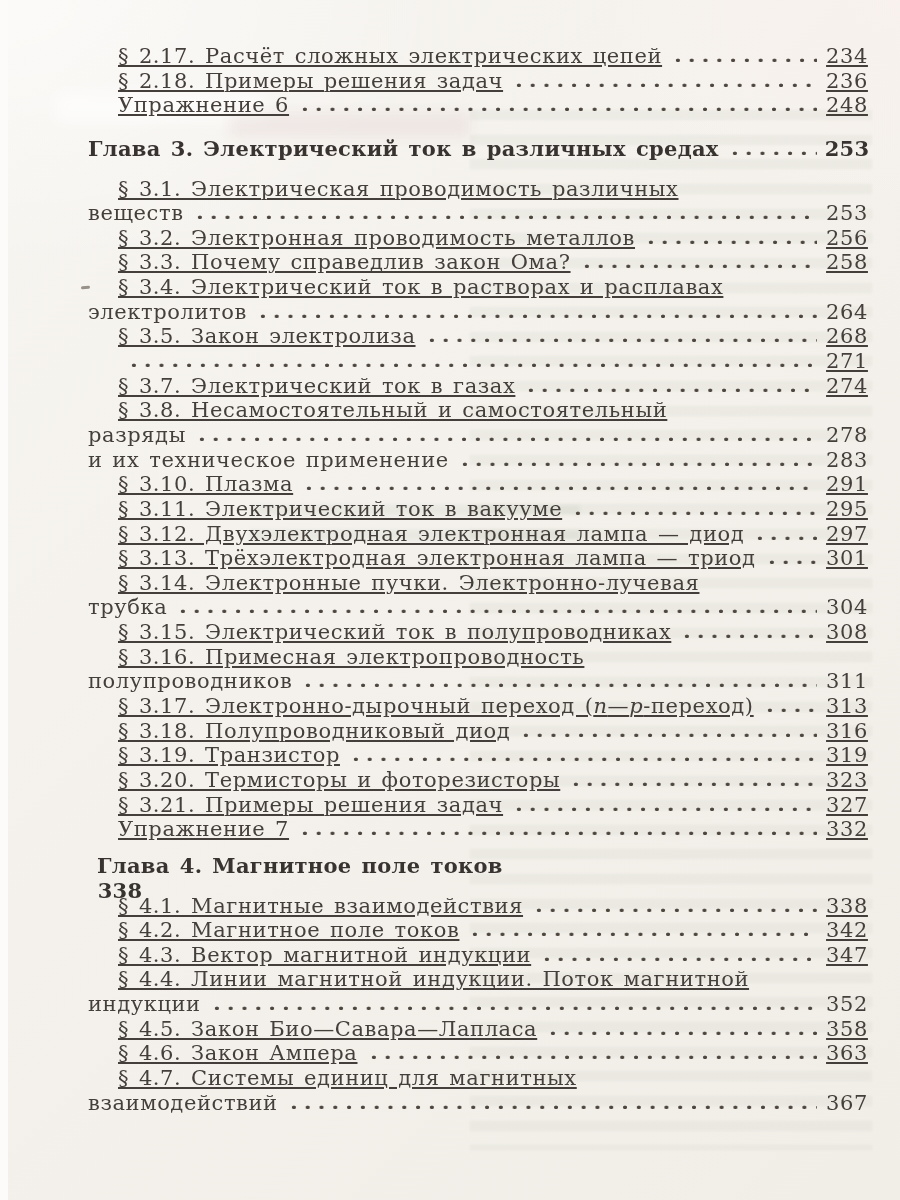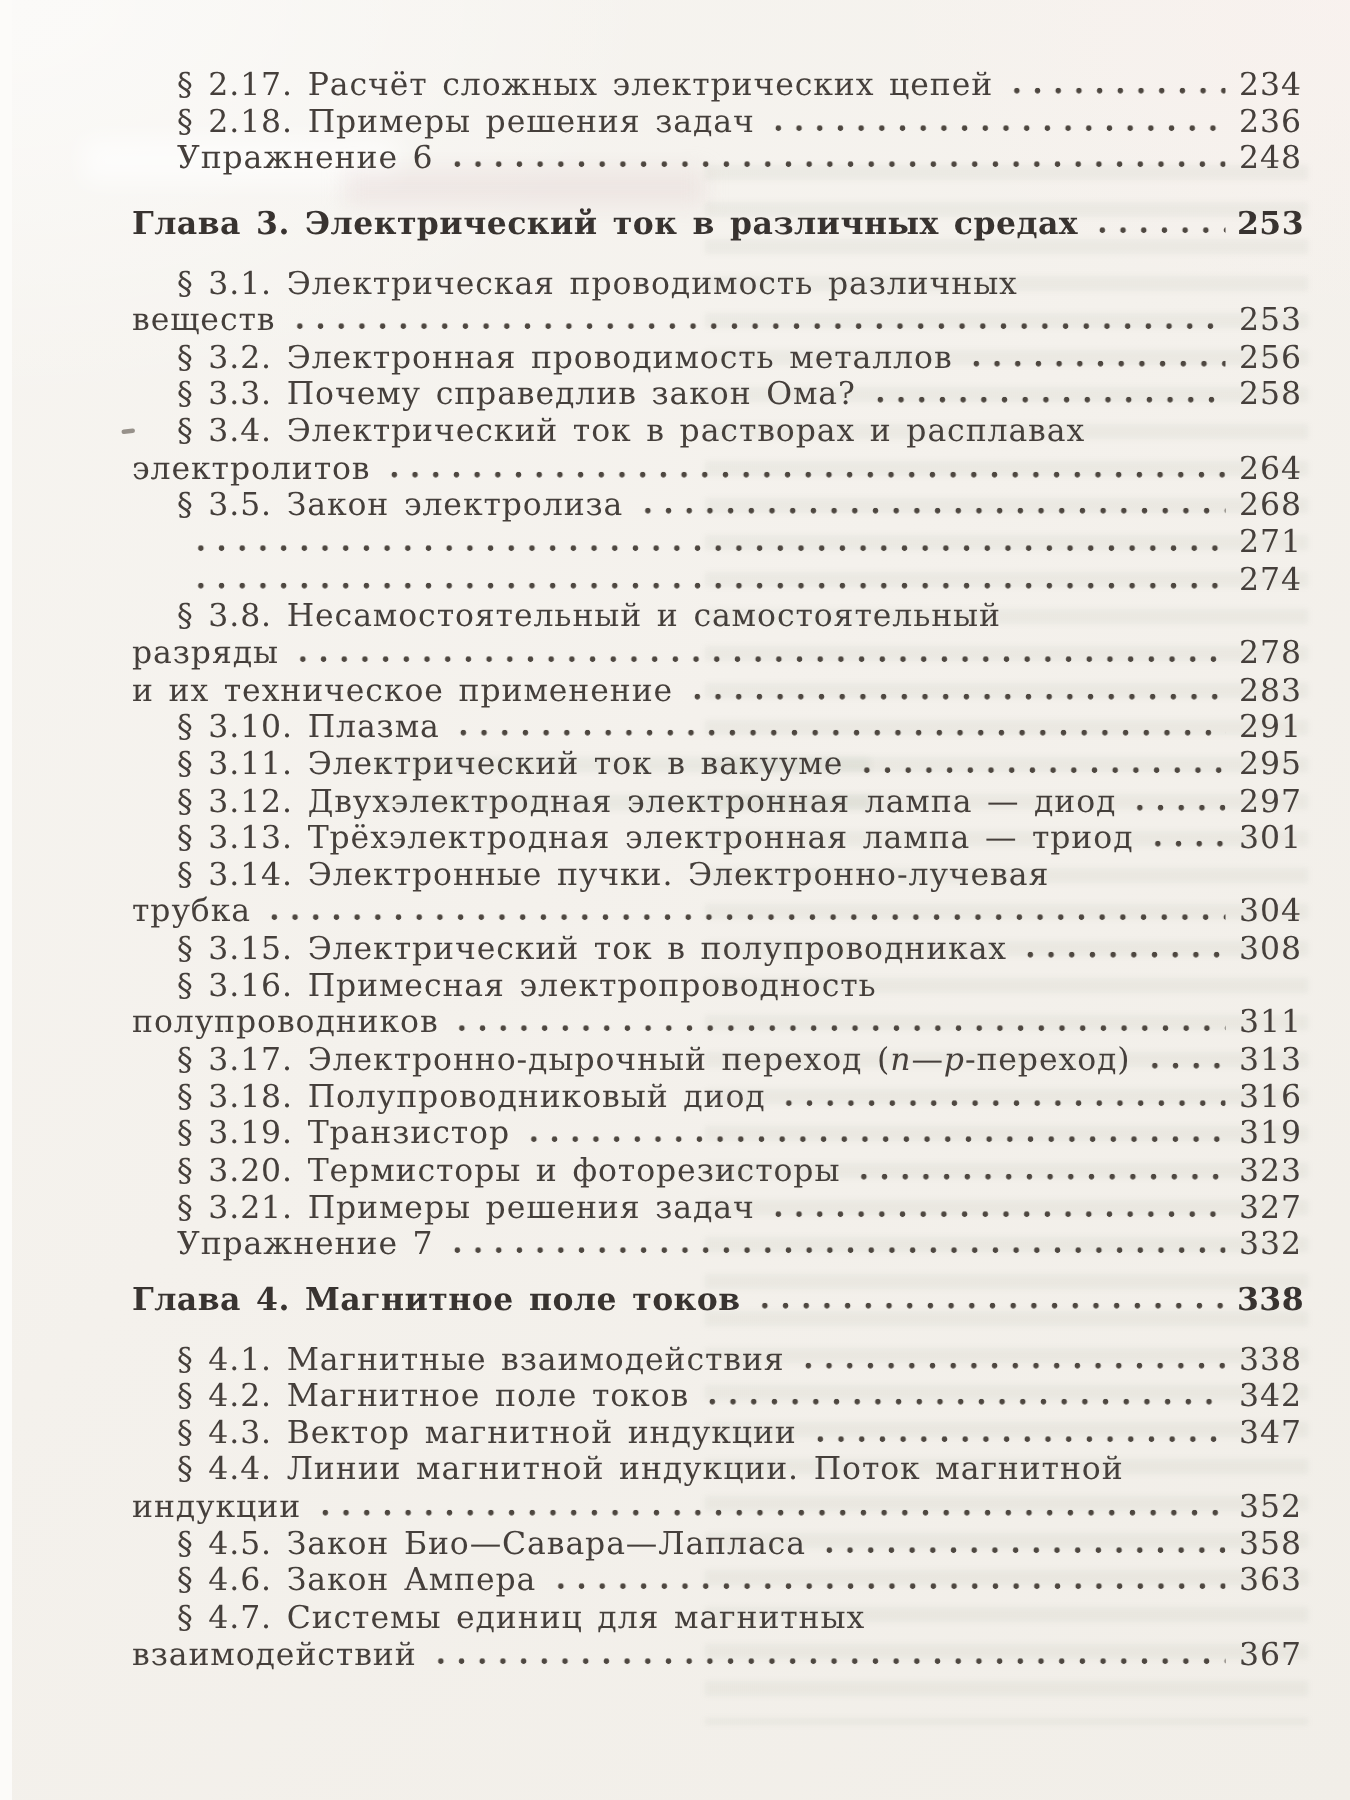--- a/index.html
+++ b/index.html
@@ -50,23 +50,23 @@
     display:flex;align-items:baseline;height:var(--lh);
   }
   .row .txt{white-space:nowrap;line-height:var(--lh);}
   .row .num{line-height:var(--lh);min-width:46px;text-align:center;flex:0 0 auto;}
   .row .leader{
     flex:1 1 auto;min-width:0;height:5px;align-self:baseline;
     margin:0 7px 0 9px;
     background-image:radial-gradient(circle at 6.9px 2.4px, var(--dot) 1.65px, rgba(0,0,0,0) 2.1px);
     background-size:13.8px 5px;background-repeat:repeat-x;background-position:left bottom;
   }
-  .row.entry{padding-left:30px;}
+  .row.entry{padding-left:30px;text-decoration:underline;}
   .row.chapter{font-weight:bold;color:var(--ink-bold);margin-top:19px;margin-bottom:15px;letter-spacing:0.3px;}
-  .row.chapter ~ .row.chapter{margin-top:12px;}
+  .row.chapter ~ .row.chapter{margin-top:12px;flex-direction:column;}
   .row i{font-style:italic;}
 
   .folio{
     position:absolute;left:86px;top:1198px;
     font-size:21.5px;letter-spacing:1px;line-height:var(--lh);color:var(--ink);
   }
 </style>
 </head>
 <body>
 
@@ -129,20 +129,21 @@
     <div class="row entry">
     <span class="txt">§ 3.5. Закон электролиза</span>
     <span class="leader"></span>
     <span class="num">268</span>
   </div>
     <div class="row entry">
     <span class="leader"></span>
     <span class="num">271</span>
   </div>
     <div class="row entry">
+    <span class="txt">§ 3.7. Электрический ток в газах</span>
     <span class="leader"></span>
     <span class="num">274</span>
   </div>
     <div class="row entry">
     <span class="txt">§ 3.8. Несамостоятельный и самостоятельный</span>
 
   </div>
     <div class="row cont">
     <span class="txt">разряды</span>
     <span class="leader"></span>

